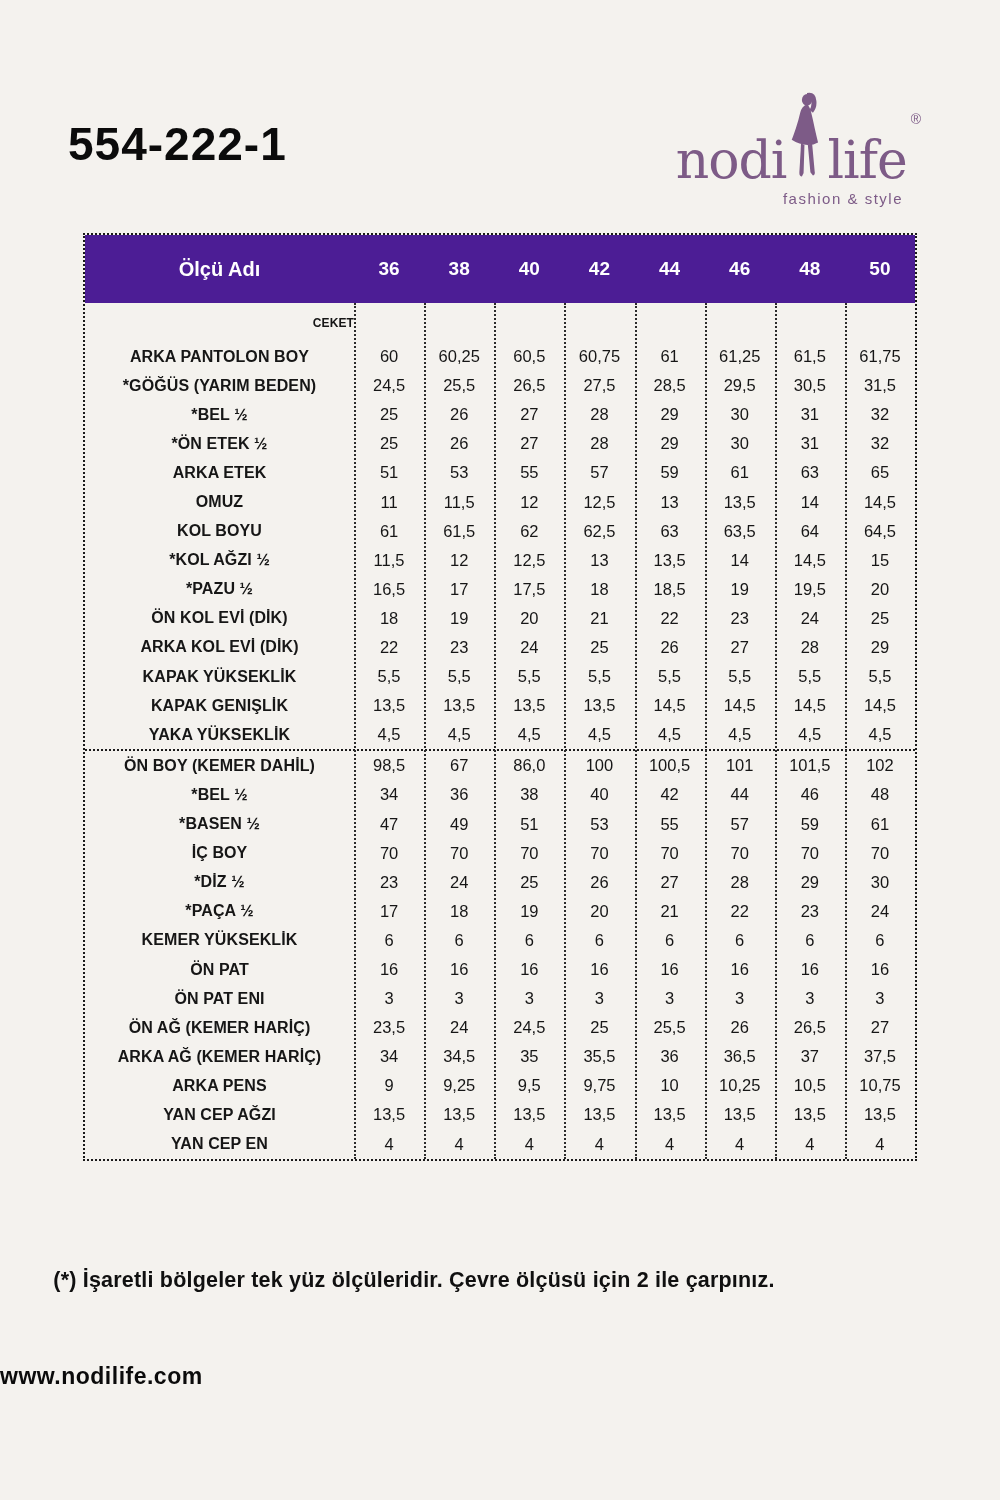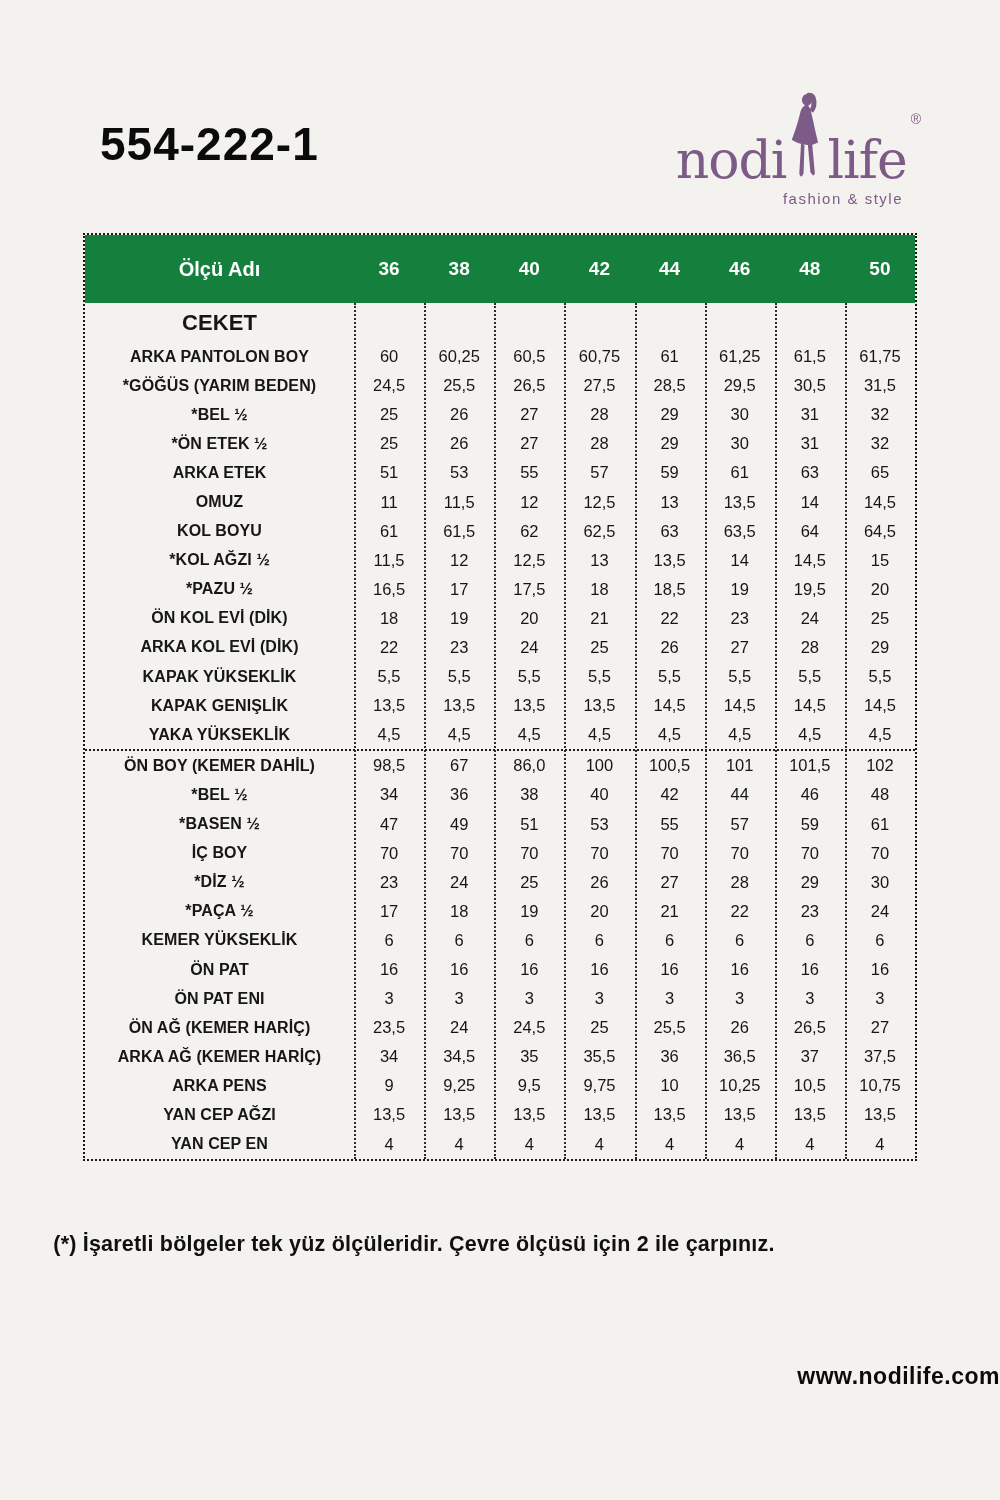--- a/index.html
+++ b/index.html
@@ -5,21 +5,21 @@
   * { margin:0; padding:0; box-sizing:border-box; }
   html,body { width:1000px; }
   body { font-family:"Liberation Sans", sans-serif; background:#f4f2ee; }
   .canvas {
     position:relative; width:1000px; height:1500px;
     background:#f4f2ee; overflow:hidden;
   }
 
   
   .product-code {
-    position:absolute; left:100px; top:121px;
+    position:absolute; left:68px; top:121px;
     font-size:46px; font-weight:800; letter-spacing:1px;
     color:#0b0b0b; line-height:1;
   }
   .logo {
     position:absolute; top:92px; right:83px; width:240px;
     color:#7d5b87;
   }
   .logo-row {
     display:flex; align-items:flex-end; justify-content:flex-end;
     font-family:"DejaVu Serif", serif;
@@ -39,50 +39,50 @@
 
   
   .size-table {
     position:absolute; left:83px; top:233px; width:834px;
     border:2px dotted #1a1a1a;
     background:transparent;
   }
   .thead {
     display:grid; grid-template-columns:269px repeat(8,1fr);
     height:68px; align-items:center;
-    background:#15803d; color:#ffffff;
+    background:#4c1d95; color:#ffffff;
   }
   .thead .hname { font-size:20px; font-weight:bold; text-align:center; }
   .thead .hsize { font-size:19px; font-weight:bold; text-align:center; }
   .tbody { position:relative; }
   .vline {
     position:absolute; top:0; bottom:0; width:0;
     border-left:2px dotted #2b2b2b; pointer-events:none;
   }
   .tsection + .tsection { border-top:2px dotted #1a1a1a; }
   .trow {
     display:grid; grid-template-columns:269px repeat(8,1fr);
     height:29.1px; align-items:center;
   }
   .trow.title-row { height:39px; }
   .tcell { text-align:center; color:#161616; }
   .tcell.label { font-weight:bold; font-size:16px; letter-spacing:0.1px; }
   .tcell.value { font-size:16.5px; font-weight:400; }
-  .title-row .tcell.label { font-size:22px; }
+  .title-row .tcell.label { font-size:12px;text-align:right; }
 
   
   .notes {
-    position:absolute; left:0; top:1232px; width:828px;
+    position:absolute; left:0; top:1268px; width:828px;
     text-align:center; color:#101010;
   }
   .note-bold { font-size:21.5px; font-weight:bold; margin-bottom:8px; letter-spacing:0.2px; }
   .note-line { font-size:20px; font-weight:400; margin-bottom:5px; letter-spacing:0.2px; }
   .website {
     position:absolute; left:0; top:1363px; width:1000px;
-    text-align:right; font-size:23px; font-weight:bold;
+    text-align:left; font-size:23px; font-weight:bold;
     letter-spacing:0.5px; color:#0b0b0b;
   }
 </style>
 </head>
 <body>
 
 <div class="canvas">
 
   <div class="product-code">554-222-1</div>
 

